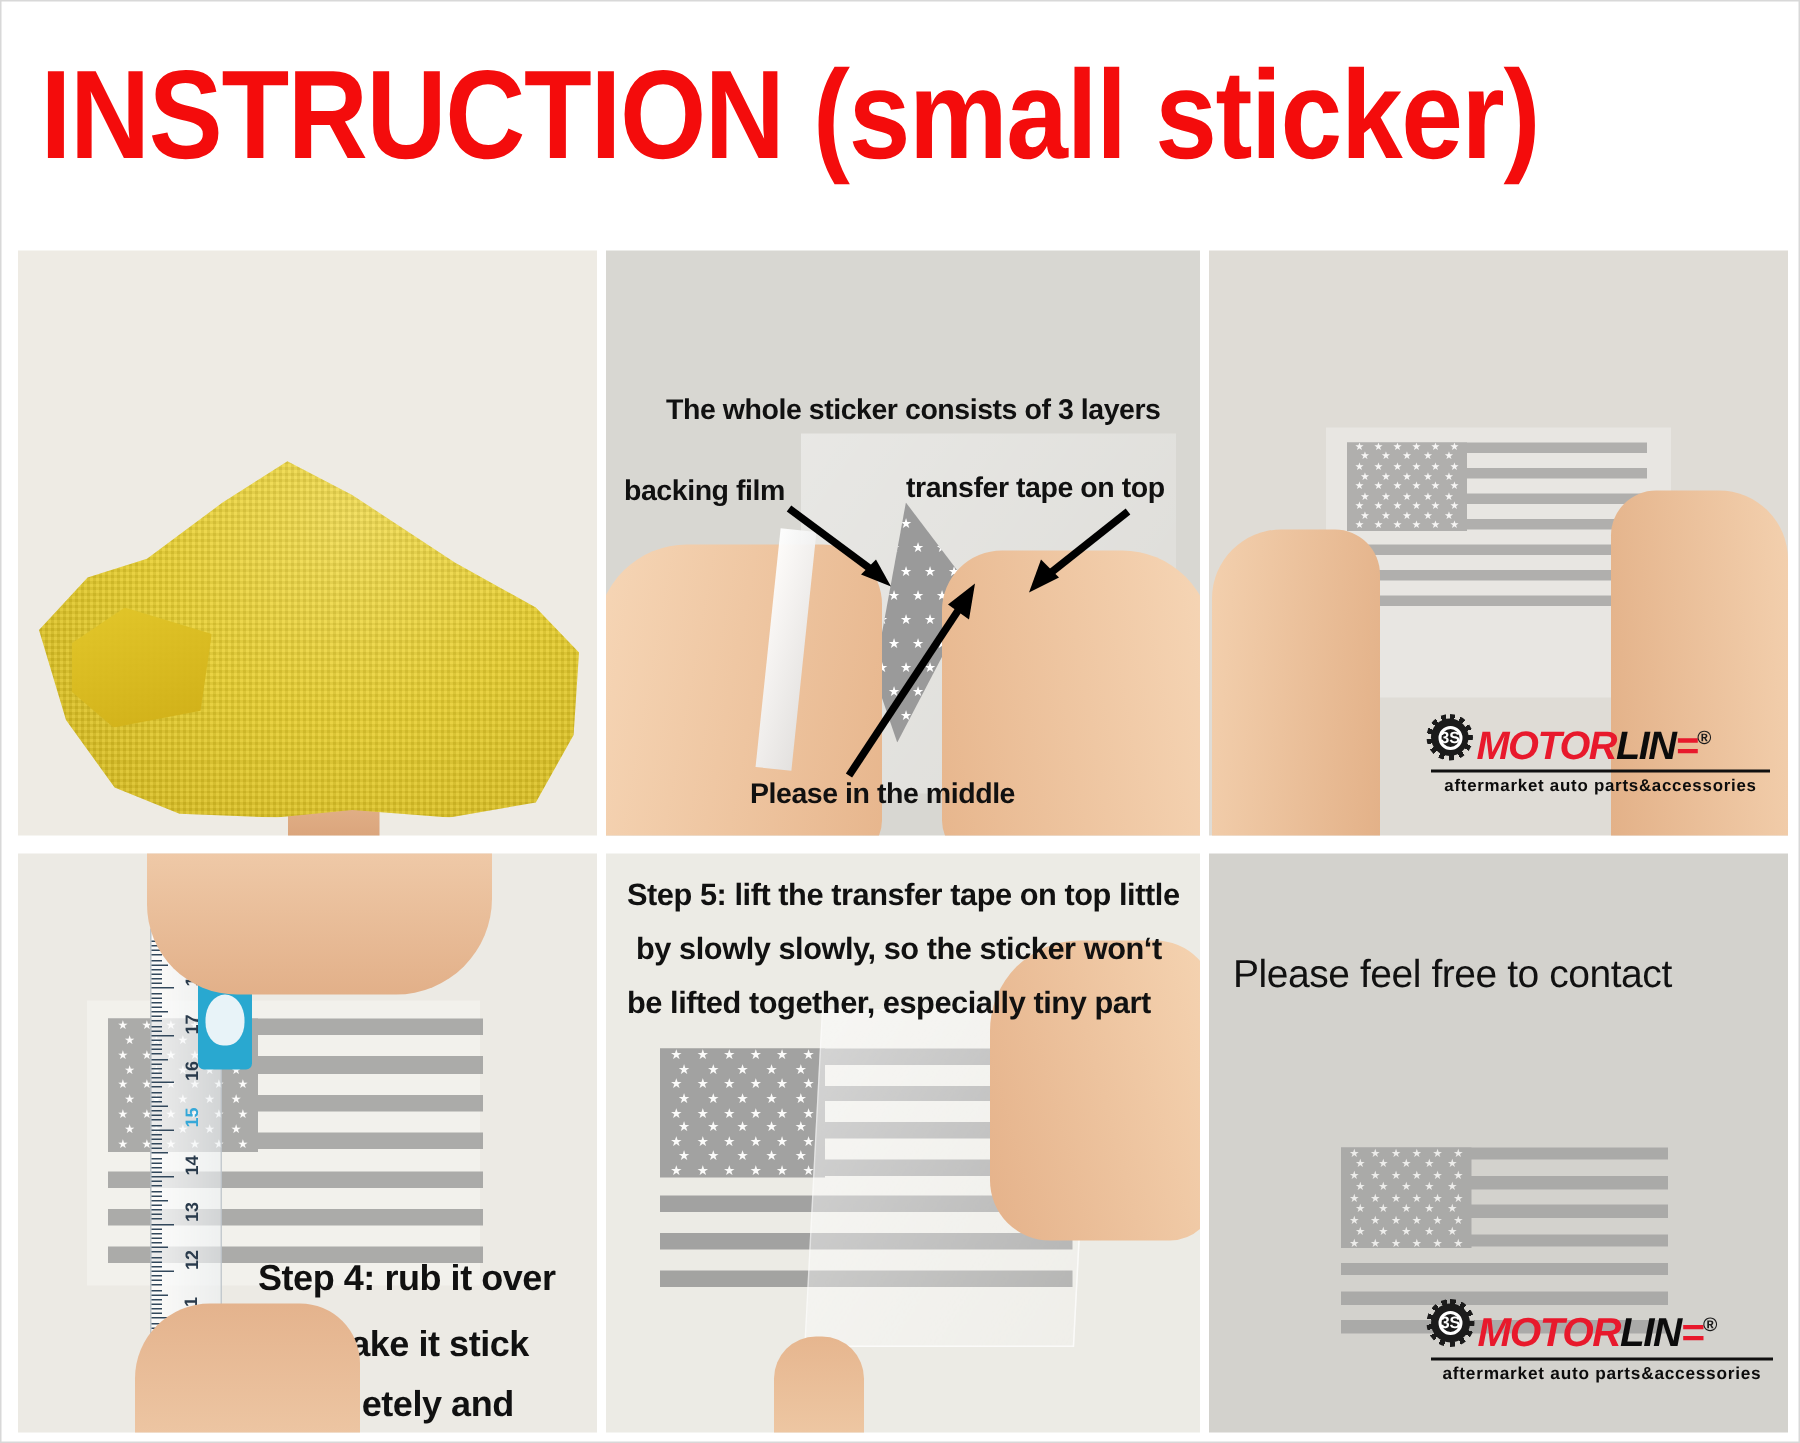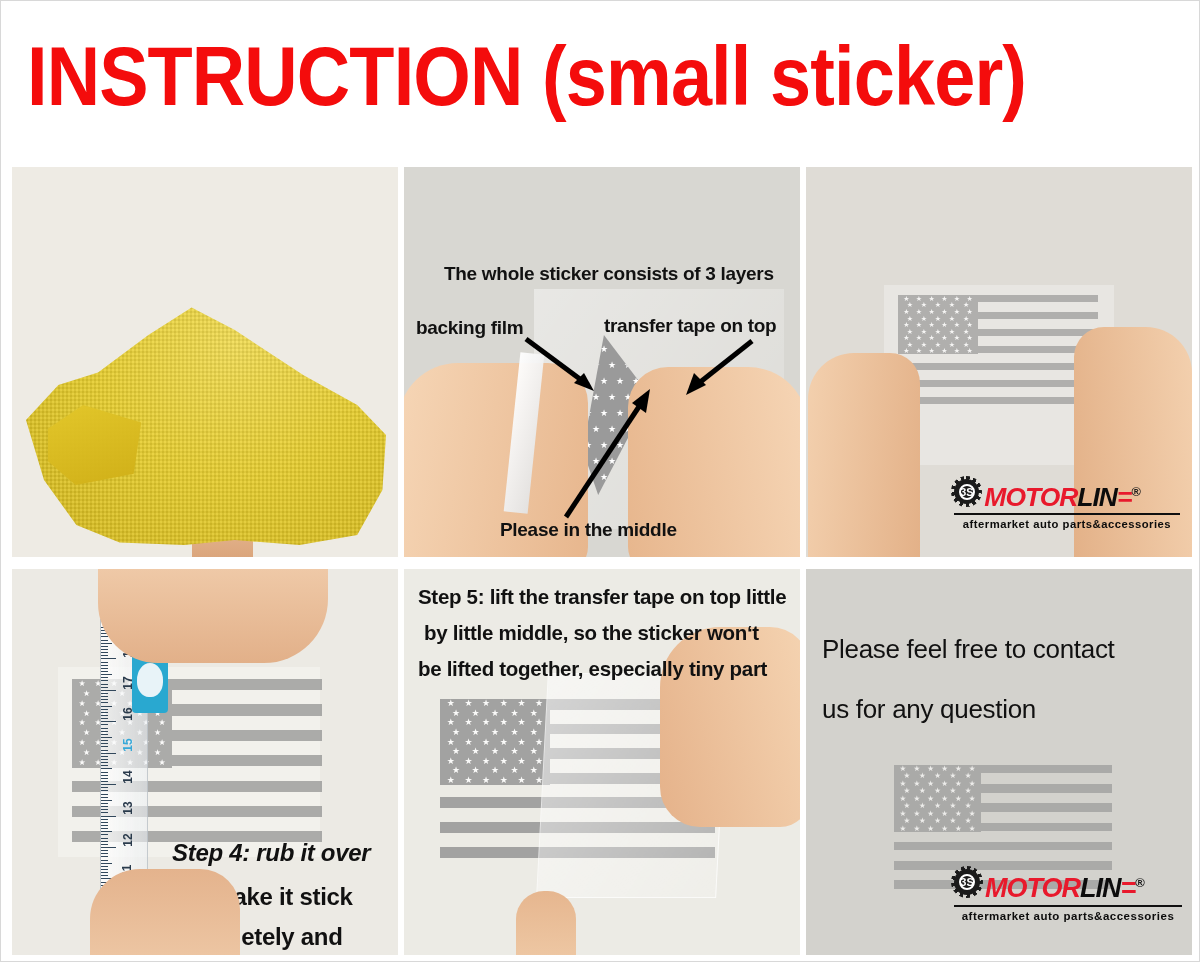--- a/index.html
+++ b/index.html
@@ -179,21 +179,21 @@
   .p3-hand-r {
     right: 0px; top: 160px; width: 118px; height: 236px;
     border-radius: 30px 46px 0 0;
     background: linear-gradient(265deg,#f3d0ae,#e3b188);
     z-index: 3;
   }
 
   
   #p4 { background: #eceae4; }
   #p4 .cap { left: 160px; font-size: 24px; line-height: 36px; }
-  #p4 .cap.l1 { top: 266px; font-style: italic; }
+  #p4 .cap.l1 { top: 266px; }
   #p4 .cap.l2 { top: 310px; left: 172px; }
   #p4 .cap.l3 { top: 350px; left: 160px; }
   .p4-sheet {
     position: absolute; left: 46px; top: 98px; width: 262px; height: 190px;
     background: rgba(255,255,255,.32);
     z-index: 2;
   }
   .ruler {
     position: absolute; left: 88px; top: 50px;
     width: 48px; height: 330px;
@@ -692,21 +692,21 @@
       <div class="hand p4-hand-t"></div>
       <div class="hand p4-hand-b"></div>
 
       <div class="cap l1">Step 4: rub it over</div>
       <div class="cap l2">to make it stick</div>
       <div class="cap l3">completely and firmly</div>
     </div>
 
     <div class="panel" id="p5">
       <div class="cap l1">Step 5: lift the transfer tape on top little</div>
-      <div class="cap l2">by little middle, so the sticker won‘t</div>
+      <div class="cap l2">by slowly slowly, so the sticker won‘t</div>
       <div class="cap l3">be lifted together, especially tiny part</div>
 
       <div class="flag" id="flag5" style="left: 36px; top: 130px; width: 275px; height: 160px; z-index: 3; opacity: 0.78;">
           <div class="stripe" style="top: 0px; height: 10.8308px; background: rgb(142, 142, 142);"></div>
           <div class="stripe" style="top: 24.6154px; height: 10.8308px; background: rgb(142, 142, 142);"></div>
           <div class="stripe" style="top: 49.2308px; height: 10.8308px; background: rgb(142, 142, 142);"></div>
           <div class="stripe" style="top: 73.8462px; height: 10.8308px; background: rgb(142, 142, 142);"></div>
           <div class="stripe" style="top: 98.4615px; height: 10.8308px; background: rgb(142, 142, 142);"></div>
           <div class="stripe" style="top: 123.077px; height: 10.8308px; background: rgb(142, 142, 142);"></div>
           <div class="stripe" style="top: 147.692px; height: 10.8308px; background: rgb(142, 142, 142);"></div>
@@ -781,21 +781,20 @@
             </div>
           </div>
         </div>
       <div class="p5-tape"></div>
       <div class="hand p5-hand"></div>
       <div class="p5-thumb"></div>
     </div>
 
     <div class="panel" id="p6">
       <div class="cap l1">Please feel free to contact</div>
-      <div class="cap l2">us  for any question</div>
 
       <div class="flag" id="flag6" style="left: 88px; top: 196px; width: 218px; height: 125px; z-index: 3; opacity: 0.58;">
           <div class="stripe" style="top: 0px; height: 8.46154px; background: rgb(142, 142, 142);"></div>
           <div class="stripe" style="top: 19.2308px; height: 8.46154px; background: rgb(142, 142, 142);"></div>
           <div class="stripe" style="top: 38.4615px; height: 8.46154px; background: rgb(142, 142, 142);"></div>
           <div class="stripe" style="top: 57.6923px; height: 8.46154px; background: rgb(142, 142, 142);"></div>
           <div class="stripe" style="top: 76.9231px; height: 8.46154px; background: rgb(142, 142, 142);"></div>
           <div class="stripe" style="top: 96.1538px; height: 8.46154px; background: rgb(142, 142, 142);"></div>
           <div class="stripe" style="top: 115.385px; height: 8.46154px; background: rgb(142, 142, 142);"></div>
           <div class="canton" style="background: rgb(142, 142, 142);">

